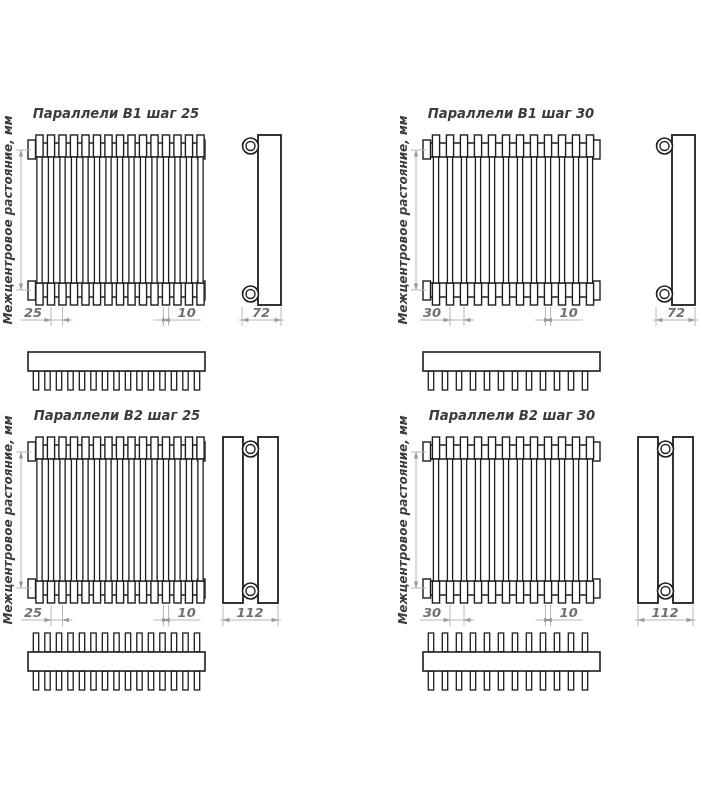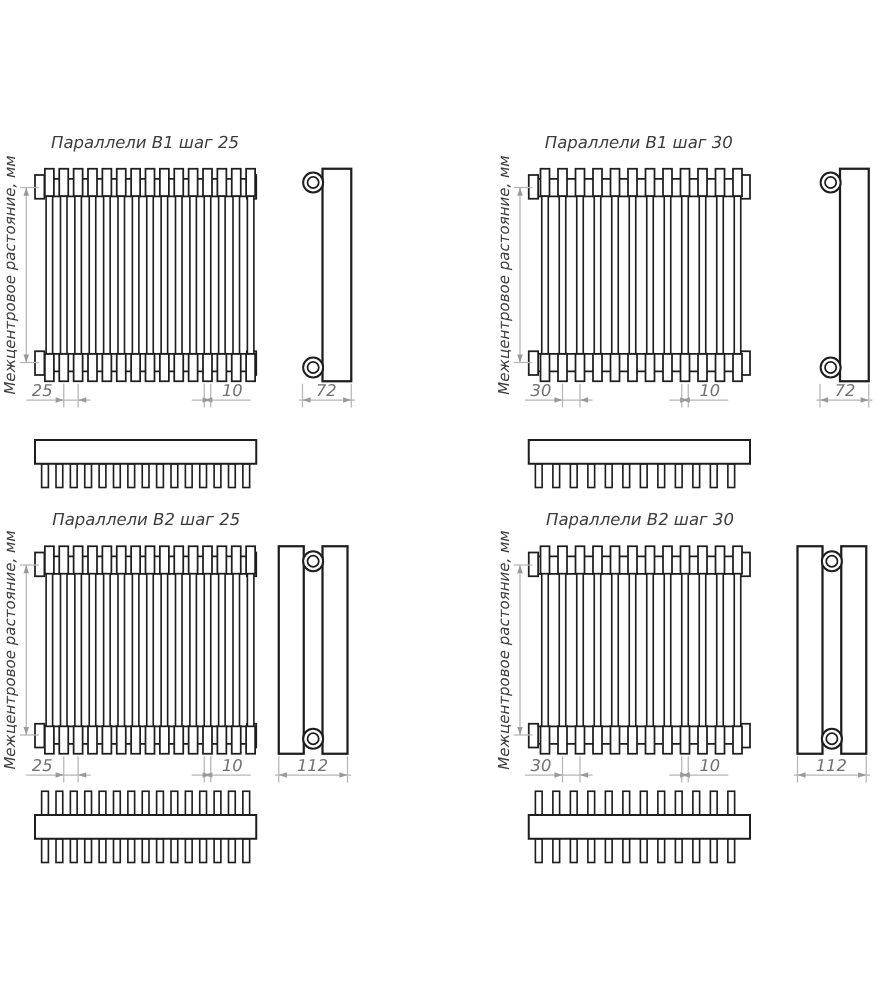--- a/index.html
+++ b/index.html
@@ -1,17 +1,17 @@
 <!DOCTYPE html>
 <html><head>
 <meta charset="utf-8">
 <style>
   html,body{margin:0;padding:0;background:#ffffff;}
   body{width:702px;height:792px;overflow:hidden;}
-  .canvas{position:relative;width:702px;height:792px;background:#ffffff;}
+  .canvas{position:relative;width:702px;height:792px;background:#ffffff;font-weight:bold;}
   svg{display:block;}
   svg text{font-family:"DejaVu Sans","Liberation Sans",sans-serif;font-style:italic;}
 </style>
 </head>
 <body>
 
 <div class="canvas">
   <svg id="drawing" width="702" height="792" viewBox="0 0 702 792">
       <g>
         <text x="116" y="118" text-anchor="middle" font-size="13.2" fill="#3c3c3c">Параллели В1 шаг 25</text>

